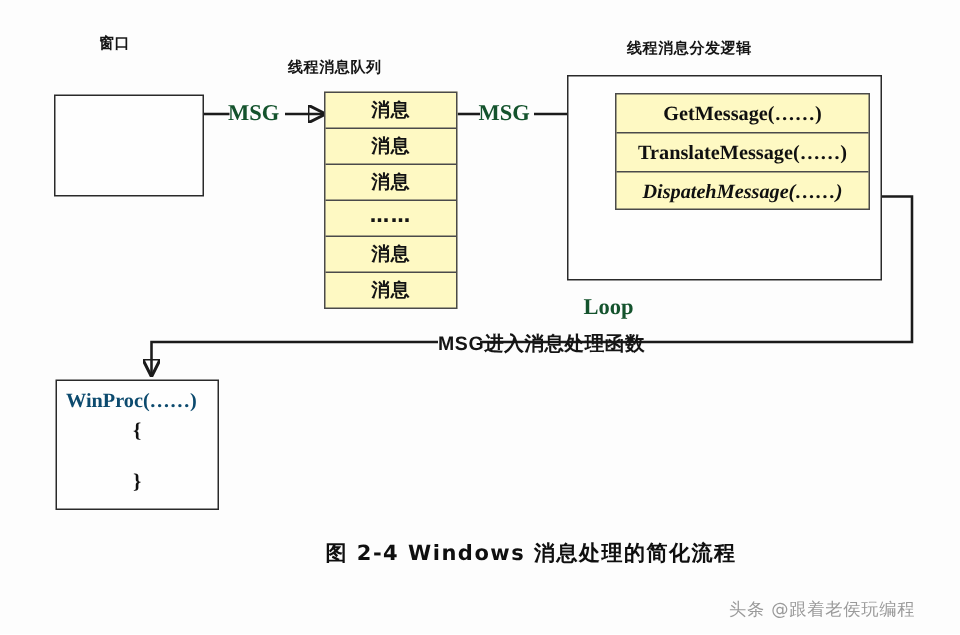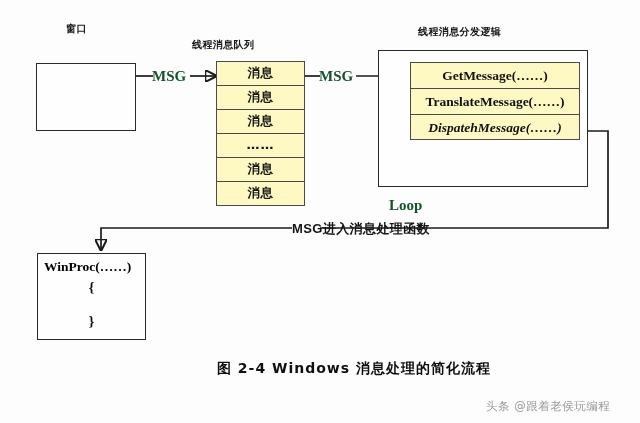--- a/index.html
+++ b/index.html
@@ -92,21 +92,21 @@
   .fn-row.last { border-bottom: none; }
 
   
   .winproc-title {
     position: absolute;
     left: 6px;
     top: 5px;
     font-family: "Liberation Serif", "DejaVu Serif", serif;
     font-weight: bold;
     font-size: 13.5px;
-    color: #000000;
+    color: #0c4a6e;
     white-space: nowrap;
   }
   .winproc-brace {
     position: absolute;
     width: 100%;
     text-align: center;
     font-family: "Liberation Serif", "DejaVu Serif", serif;
     font-weight: bold;
     font-size: 14px;
     color: #101010;

